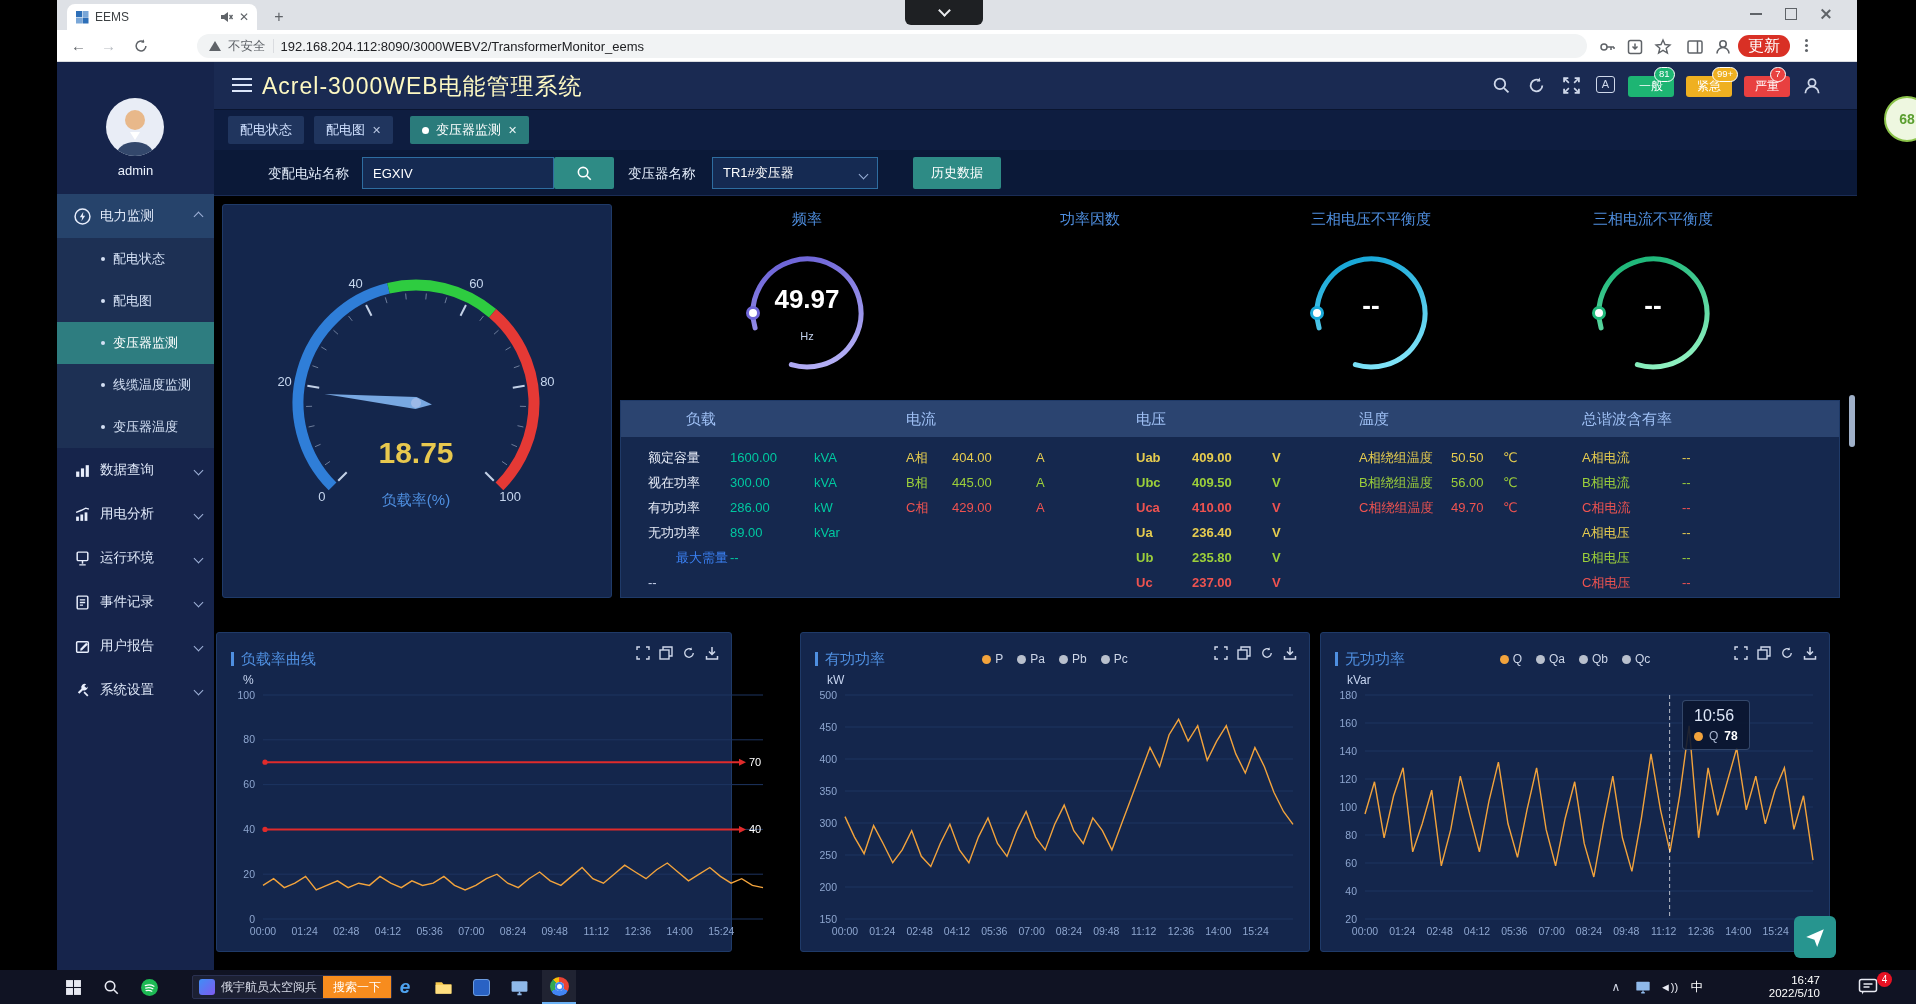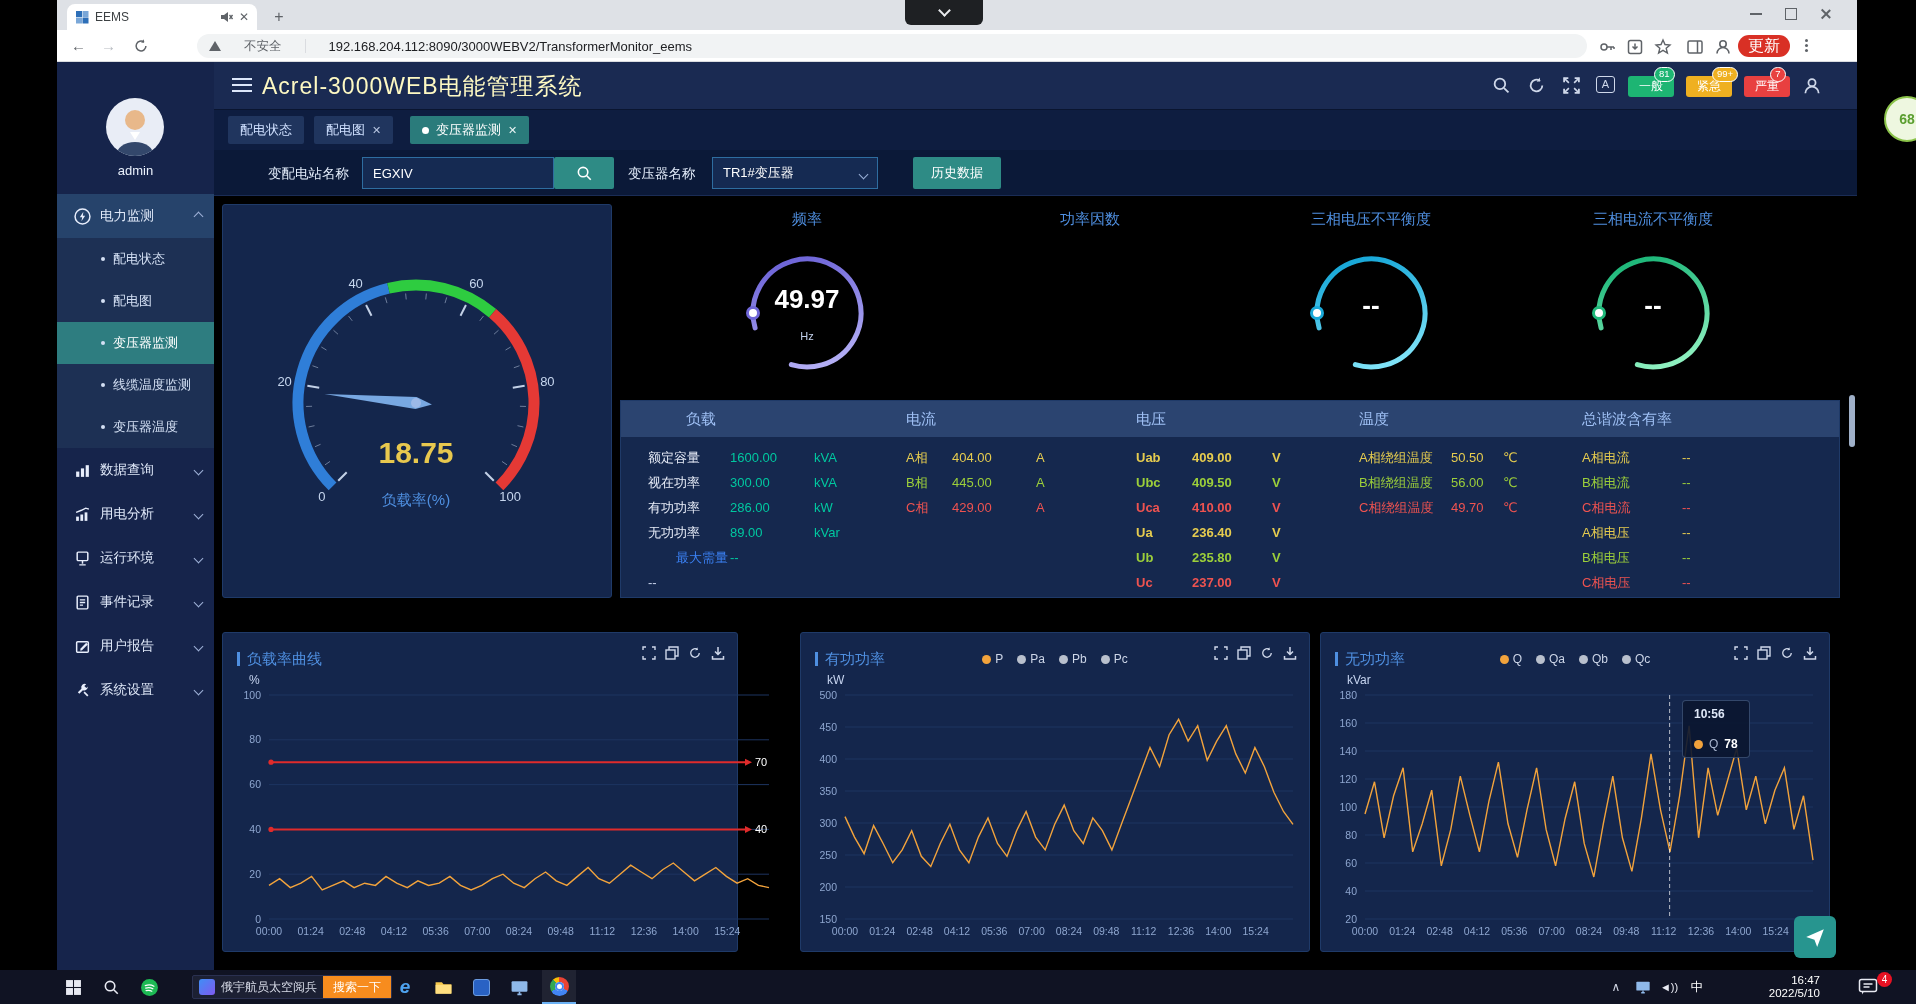--- a/index.html
+++ b/index.html
@@ -21,21 +21,21 @@
     transform:rotate(45deg); margin-top:-4px; }
   .winctl { position:absolute; top:8px; width:12px; height:12px; }
   .wc-min { background:linear-gradient(#0000 45%, #5f6368 45%, #5f6368 55%, #0000 55%); }
   .wc-max { border:1.5px solid #5f6368; }
   .wc-x::before,.wc-x::after { content:""; position:absolute; left:5px; top:0; width:1.5px; height:12px; background:#5f6368; }
   .wc-x::before { transform:rotate(45deg);} .wc-x::after { transform:rotate(-45deg);}
 
   #urlrow { left:57px; top:30px; width:1800px; height:32px; background:#fff; border-bottom:1px solid #dadce0; }
   .navic { position:absolute; top:7px; font-size:15px; color:#5f6368; }
   #urlpill { position:absolute; left:140px; top:4px; width:1390px; height:24px; background:#f1f3f4;
-    border-radius:12px; display:flex; align-items:center; padding:0 12px; gap:23px; font-size:12.5px; }
+    border-radius:12px; display:flex; align-items:center; padding:0 12px; gap:7px; font-size:12.5px; }
   .warn-tri { width:0; height:0; border-left:6px solid transparent; border-right:6px solid transparent;
     border-bottom:10px solid #5f6368; position:relative; }
   .sec-label { color:#5f6368; }
   .pill-div { width:1px; height:14px; background:#dadce0; }
   .url-text { color:#202124; font-size:13px; }
   .chrome-ic { position:absolute; top:8px; color:#5f6368; }
   #updatepill { position:absolute; left:1681px; top:5px; height:22px; padding:0 10px; background:#d93025;
     border-radius:11px; color:#fff; font-size:16px; display:flex; align-items:center; gap:4px; }
   .kebab { position:absolute; left:1748px; top:9px; width:3px; height:3px; background:#5f6368; border-radius:50%;
     box-shadow:0 5px 0 #5f6368, 0 10px 0 #5f6368; }
@@ -121,21 +121,21 @@
     font-size:12px; color:#cdd6e8; }
   .litem { display:flex; align-items:center; gap:4px; }
   .ldot { width:9px; height:9px; border-radius:50%; }
   .ctools { position:absolute; right:12px; top:0; display:flex; gap:9px; }
   .ctools svg { display:block; }
   .cunit { position:absolute; left:26px; top:40px; font-size:12px; color:#c6d4ef; }
   .csvg { position:absolute; left:0; top:0; }
 
   #tooltip3 { left:1682px; top:700px; background:rgba(10,22,48,.9); border:1px solid rgba(130,160,210,.35);
     border-radius:4px; padding:6px 11px; z-index:5; }
-  #tooltip3 .tt1 { color:#dfe8f8; font-size:12px; margin-bottom:16px;font-weight:bold; }
+  #tooltip3 .tt1 { color:#dfe8f8; font-size:16px; margin-bottom:4px; }
   #tooltip3 .tt2 { display:flex; align-items:center; gap:6px; font-size:12px; color:#aab7d0; }
   #tooltip3 b { color:#fff; }
 
   #scrollthumb { left:1849px; top:395px; width:6px; height:52px; background:#9fb0c8; border-radius:3px; }
   #chatbtn { left:1794px; top:916px; width:42px; height:42px; background:#27958f; border-radius:6px;
     display:flex; align-items:center; justify-content:center; }
   #fpsbadge { left:1884px; top:96px; width:46px; height:46px; border-radius:50%; background:#eef7e0;
     border:2px solid #8bc34a; color:#5a9e2f; font-size:14px; font-weight:bold;
     display:flex; align-items:center; justify-content:center; }
 
@@ -710,21 +710,21 @@
             <span style="color: rgb(156, 207, 58);">--</span>
           </div>
           <div class="trow">
             <span style="color: rgb(239, 83, 80);">C相电压</span>
             <span style="color: rgb(239, 83, 80);">--</span>
           </div>
         </div>
     </div>
   </div>
 
-  <div class="abs panel chartpanel" style="left:222px;width:516px">
+  <div class="abs panel chartpanel" style="left:216px;width:516px">
     <div class="chead">
       <div class="ctitle">
           <span class="cbar"></span>
           <span>负载率曲线</span>
         </div>
       <div class="ctools">
         <svg width="14" height="14" color="#cfd8ea">
             <use href="#i-zoombox"></use>
           </svg>
         <svg width="14" height="14" color="#cfd8ea">

